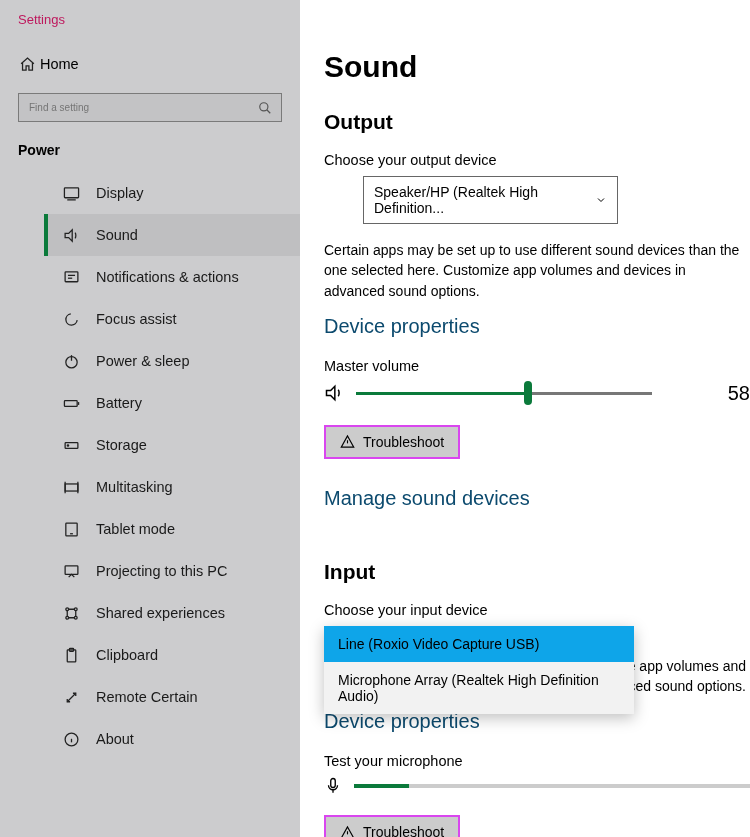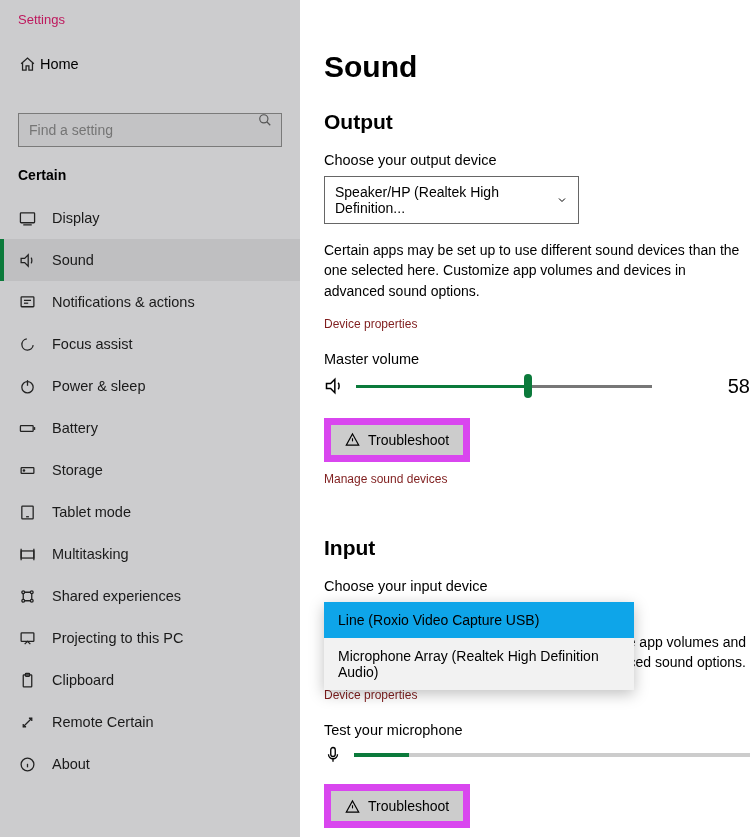--- a/index.html
+++ b/index.html
@@ -36,37 +36,36 @@
 }
 .search-box {
   margin: 10px 18px 14px;
   position: relative;
 }
 .search-box input {
   width: 100%;
   padding: 8px 30px 8px 10px;
   border: 1px solid #7a7a7a;
   background: #c3c3c5;
-  font-size: 14px;
+  font-size: 10px;
   color: #701a75;
-  margin-top: 20px;
 }
 .search-box .search-icon {
   position: absolute;
   right: 10px;
   top: 50%;
   transform: translateY(-50%);
   color: #555;
 }
 .sidebar-heading {
   font-weight: 600;
   font-size: 14px;
   padding: 6px 18px 14px;
 }
-.nav { flex: 1; }
+.nav { flex: 1; padding-left: 44px; }
 .nav-item {
   display: flex;
   align-items: center;
   padding: 12px 18px;
   gap: 16px;
   cursor: pointer;
   font-size: 14.5px;
   position: relative;
   color: #1a1a1a;
 }
@@ -111,31 +110,32 @@
   display: flex;
   align-items: center;
   justify-content: space-between;
   border: 1px solid #666;
   padding: 7px 10px;
   width: 255px;
   cursor: pointer;
   font-size: 14px;
   background: #fff;
   margin-bottom: 16px;
+  margin-left: 39px;
 }
 .help-text {
   color: #000000;
   font-size: 14px;
   line-height: 1.45;
   margin-bottom: 14px;
   padding-right: 4px;
 }
 .link {
-  color: #7f1d1d;
-  font-size: 12px;
+  color: #0c4a6e;
+  font-size: 20px;
   cursor: pointer;
   display: inline-block;
   margin-bottom: 20px;
 }
 .slider-row {
   display: flex;
   align-items: center;
   gap: 12px;
   margin-bottom: 20px;
 }
@@ -161,26 +161,26 @@
 .slider-value {
   width: 36px;
   text-align: right;
   font-size: 20px;
   color: #000;
 }
 .btn {
   display: inline-flex;
   align-items: center;
   gap: 8px;
-  border: 7px solid #d946ef;
+  border: 2px solid #d946ef;
   background: #ccc;
   padding: 7px 14px;
   font-size: 14px;
   cursor: pointer;
-  margin-bottom: 8px;
+  margin-bottom: 28px;
 }
 .input-section { margin-top: 30px; position: relative; }
 .dropdown-pop {
   position: absolute;
   left: 0;
   top: 0;
   width: 310px;
   background: #f2f2f2;
   box-shadow: 0 4px 14px rgba(0,0,0,0.25);
   z-index: 5;
@@ -225,21 +225,21 @@
   <div class="search-box">
     <input placeholder="Find a setting" style="">
     <span class="search-icon">
       <svg width="14" height="14" viewBox="0 0 24 24" fill="none" stroke="currentColor" stroke-width="2">
           <circle cx="10" cy="10" r="7"></circle>
           <line x1="21" y1="21" x2="15" y2="15"></line>
         </svg>
     </span>
   </div>
 
-  <div class="sidebar-heading">Certain</div>
+  <div class="sidebar-heading">Power</div>
 
   <div class="nav">
     <div class="nav-item">
       <span class="nav-icon">
         <svg width="17" height="17" viewBox="0 0 24 24" fill="none" stroke="currentColor" stroke-width="1.8">
             <rect x="2" y="4" width="20" height="14" rx="1"></rect>
             <line x1="6" y1="21" x2="18" y2="21"></line>
           </svg>
       </span>
       <span>Display</span>
@@ -294,56 +294,56 @@
         <svg width="17" height="17" viewBox="0 0 24 24" fill="none" stroke="currentColor" stroke-width="1.8">
             <rect x="3" y="8" width="18" height="8" rx="1"></rect>
             <circle cx="7" cy="12" r="1"></circle>
           </svg>
       </span>
       <span>Storage</span>
     </div>
     <div class="nav-item">
       <span class="nav-icon">
         <svg width="17" height="17" viewBox="0 0 24 24" fill="none" stroke="currentColor" stroke-width="1.8">
-            <rect x="4" y="3" width="16" height="18" rx="1"></rect>
-            <line x1="10" y1="18" x2="14" y2="18"></line>
-          </svg>
-      </span>
-      <span>Tablet mode</span>
-    </div>
-    <div class="nav-item">
-      <span class="nav-icon">
-        <svg width="17" height="17" viewBox="0 0 24 24" fill="none" stroke="currentColor" stroke-width="1.8">
             <rect x="3" y="7" width="18" height="10"></rect>
             <line x1="3" y1="4" x2="3" y2="20"></line>
             <line x1="21" y1="4" x2="21" y2="20"></line>
           </svg>
       </span>
       <span>Multitasking</span>
+    </div>
+    <div class="nav-item">
+      <span class="nav-icon">
+        <svg width="17" height="17" viewBox="0 0 24 24" fill="none" stroke="currentColor" stroke-width="1.8">
+            <rect x="4" y="3" width="16" height="18" rx="1"></rect>
+            <line x1="10" y1="18" x2="14" y2="18"></line>
+          </svg>
+      </span>
+      <span>Tablet mode</span>
+    </div>
+    <div class="nav-item">
+      <span class="nav-icon">
+        <svg width="17" height="17" viewBox="0 0 24 24" fill="none" stroke="currentColor" stroke-width="1.8">
+            <rect x="3" y="4" width="18" height="12" rx="1"></rect>
+            <path d="M8 20l4-4 4 4"></path>
+          </svg>
+      </span>
+      <span>Projecting to this PC</span>
     </div>
     <div class="nav-item">
       <span class="nav-icon">
         <svg width="17" height="17" viewBox="0 0 24 24" fill="none" stroke="currentColor" stroke-width="1.8">
             <circle cx="6" cy="6" r="2"></circle>
             <circle cx="18" cy="6" r="2"></circle>
             <circle cx="6" cy="18" r="2"></circle>
             <circle cx="18" cy="18" r="2"></circle>
             <path d="M8 6h8M6 8v8M18 8v8M8 18h8"></path>
           </svg>
       </span>
       <span>Shared experiences</span>
-    </div>
-    <div class="nav-item">
-      <span class="nav-icon">
-        <svg width="17" height="17" viewBox="0 0 24 24" fill="none" stroke="currentColor" stroke-width="1.8">
-            <rect x="3" y="4" width="18" height="12" rx="1"></rect>
-            <path d="M8 20l4-4 4 4"></path>
-          </svg>
-      </span>
-      <span>Projecting to this PC</span>
     </div>
     <div class="nav-item">
       <span class="nav-icon">
         <svg width="17" height="17" viewBox="0 0 24 24" fill="none" stroke="currentColor" stroke-width="1.8">
             <rect x="6" y="4" width="12" height="17" rx="1"></rect>
             <rect x="9" y="2" width="6" height="4" rx="1"></rect>
           </svg>
       </span>
       <span>Clipboard</span>
     </div>

